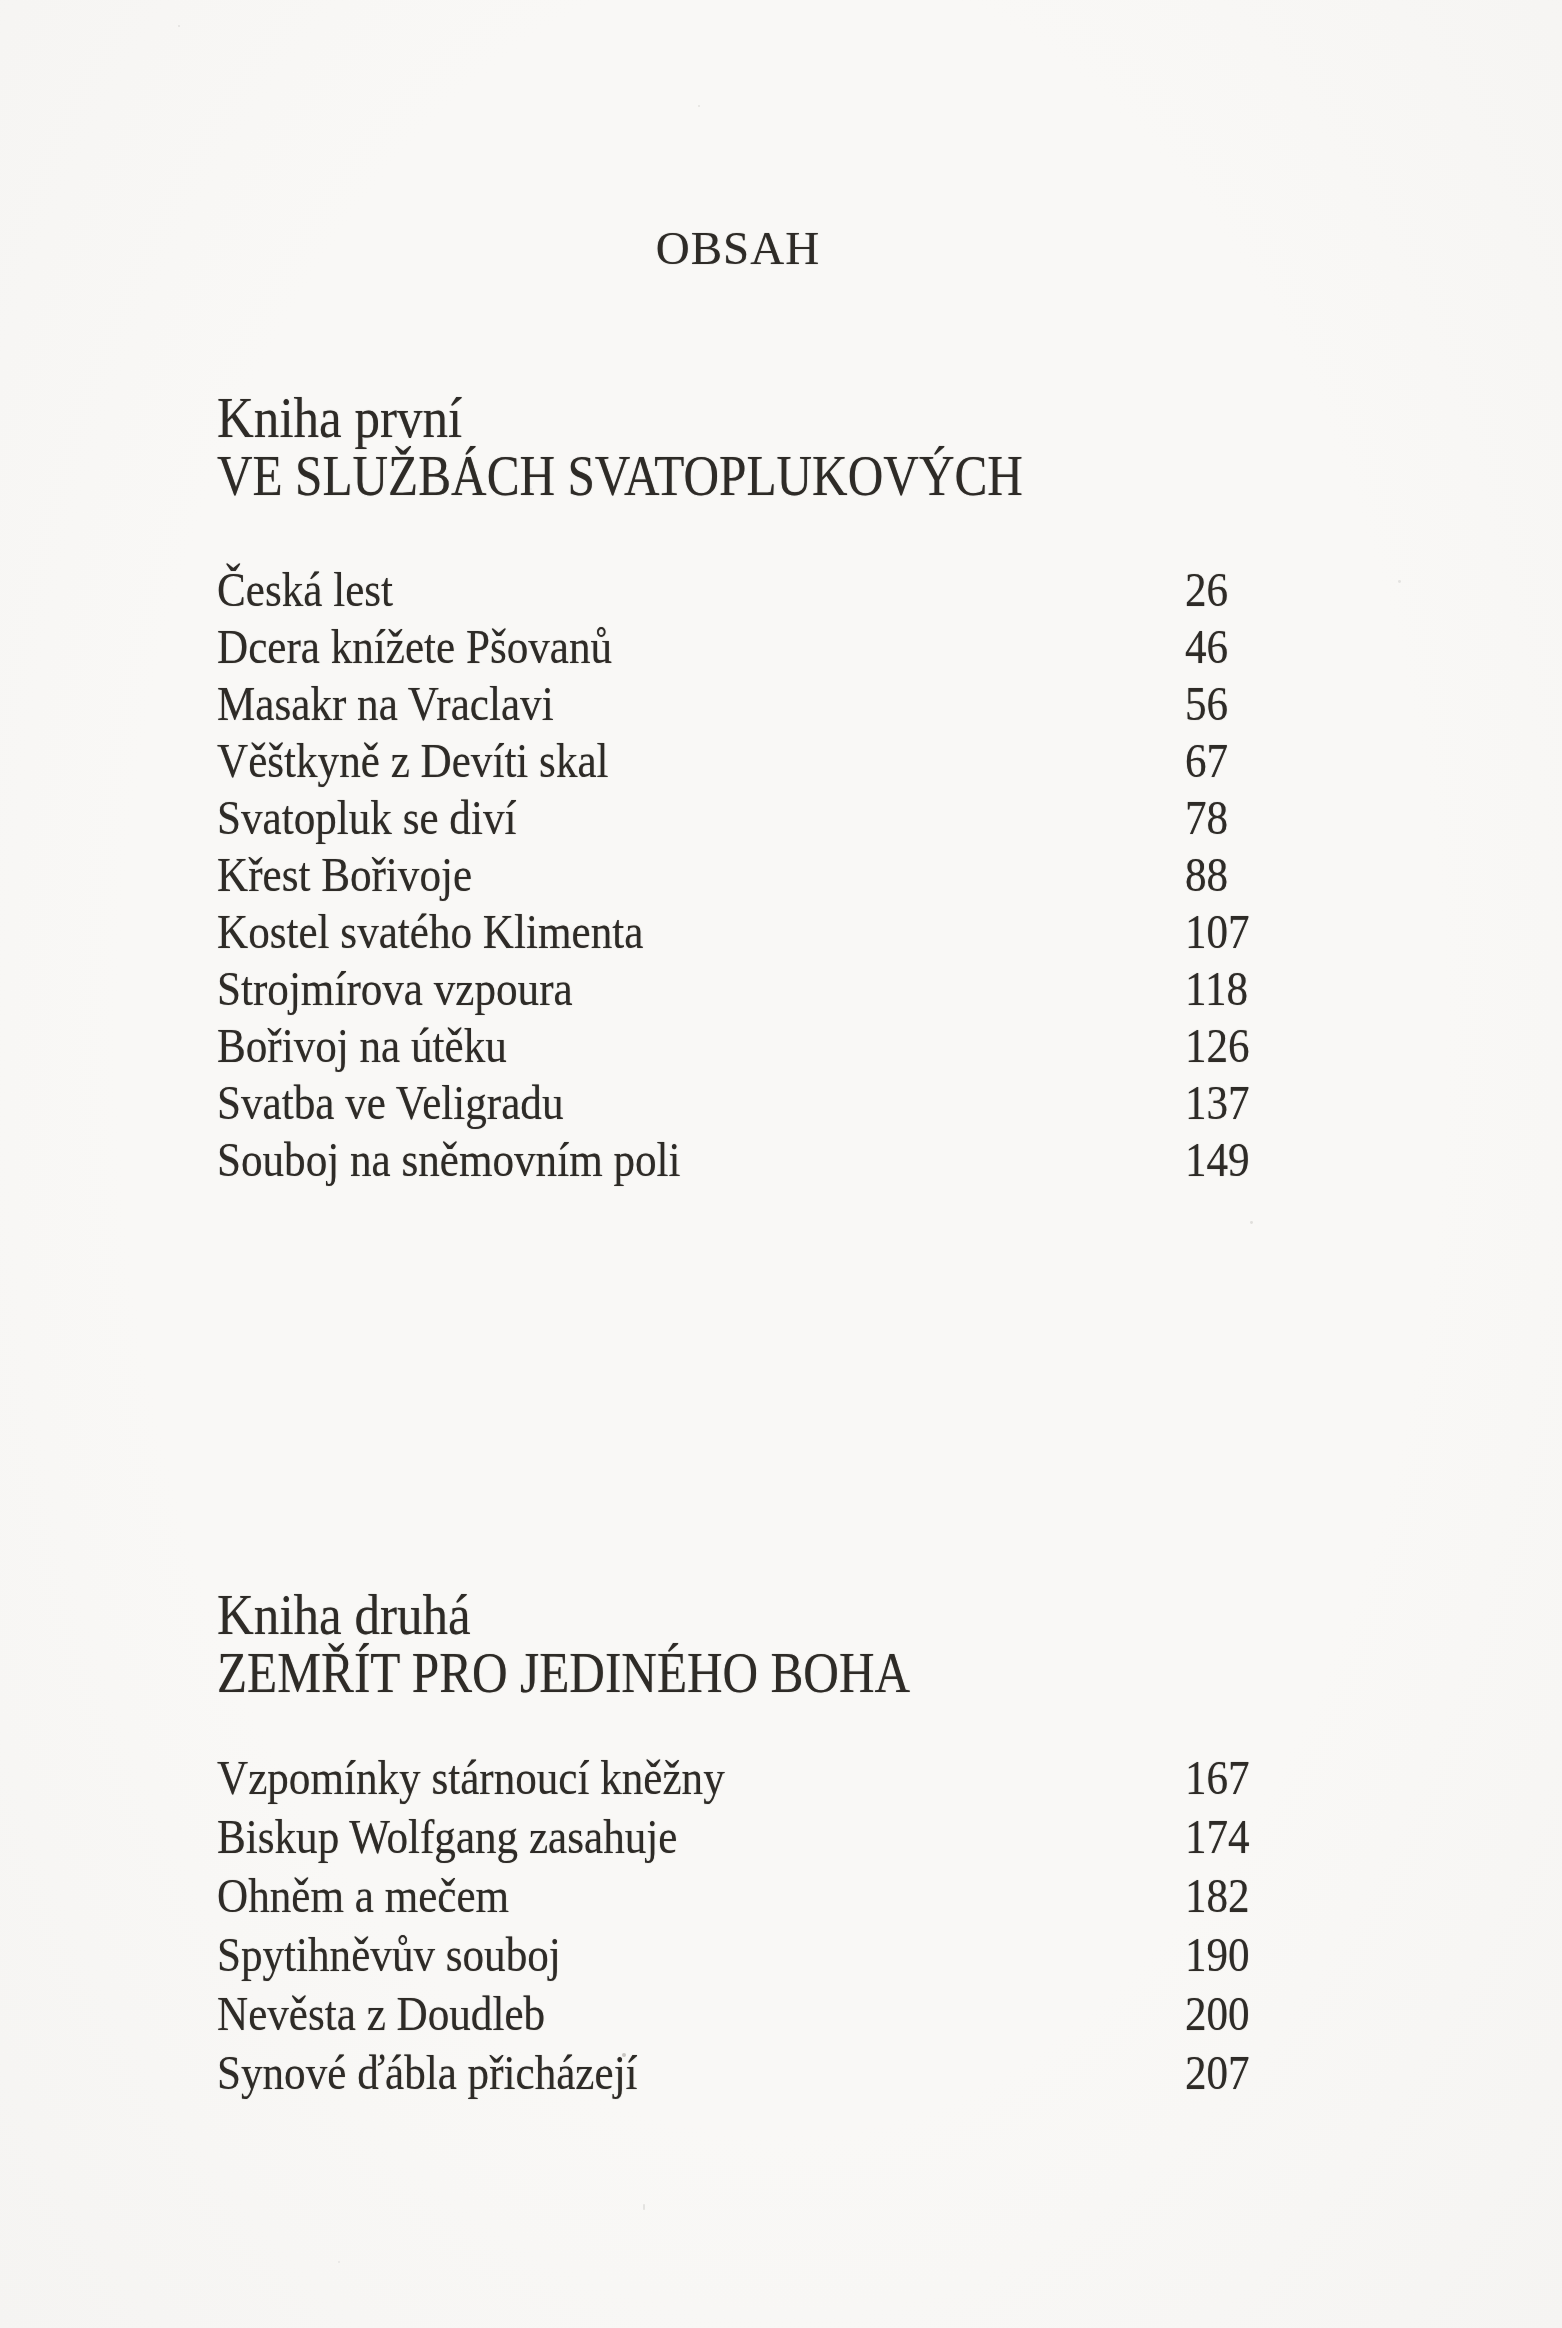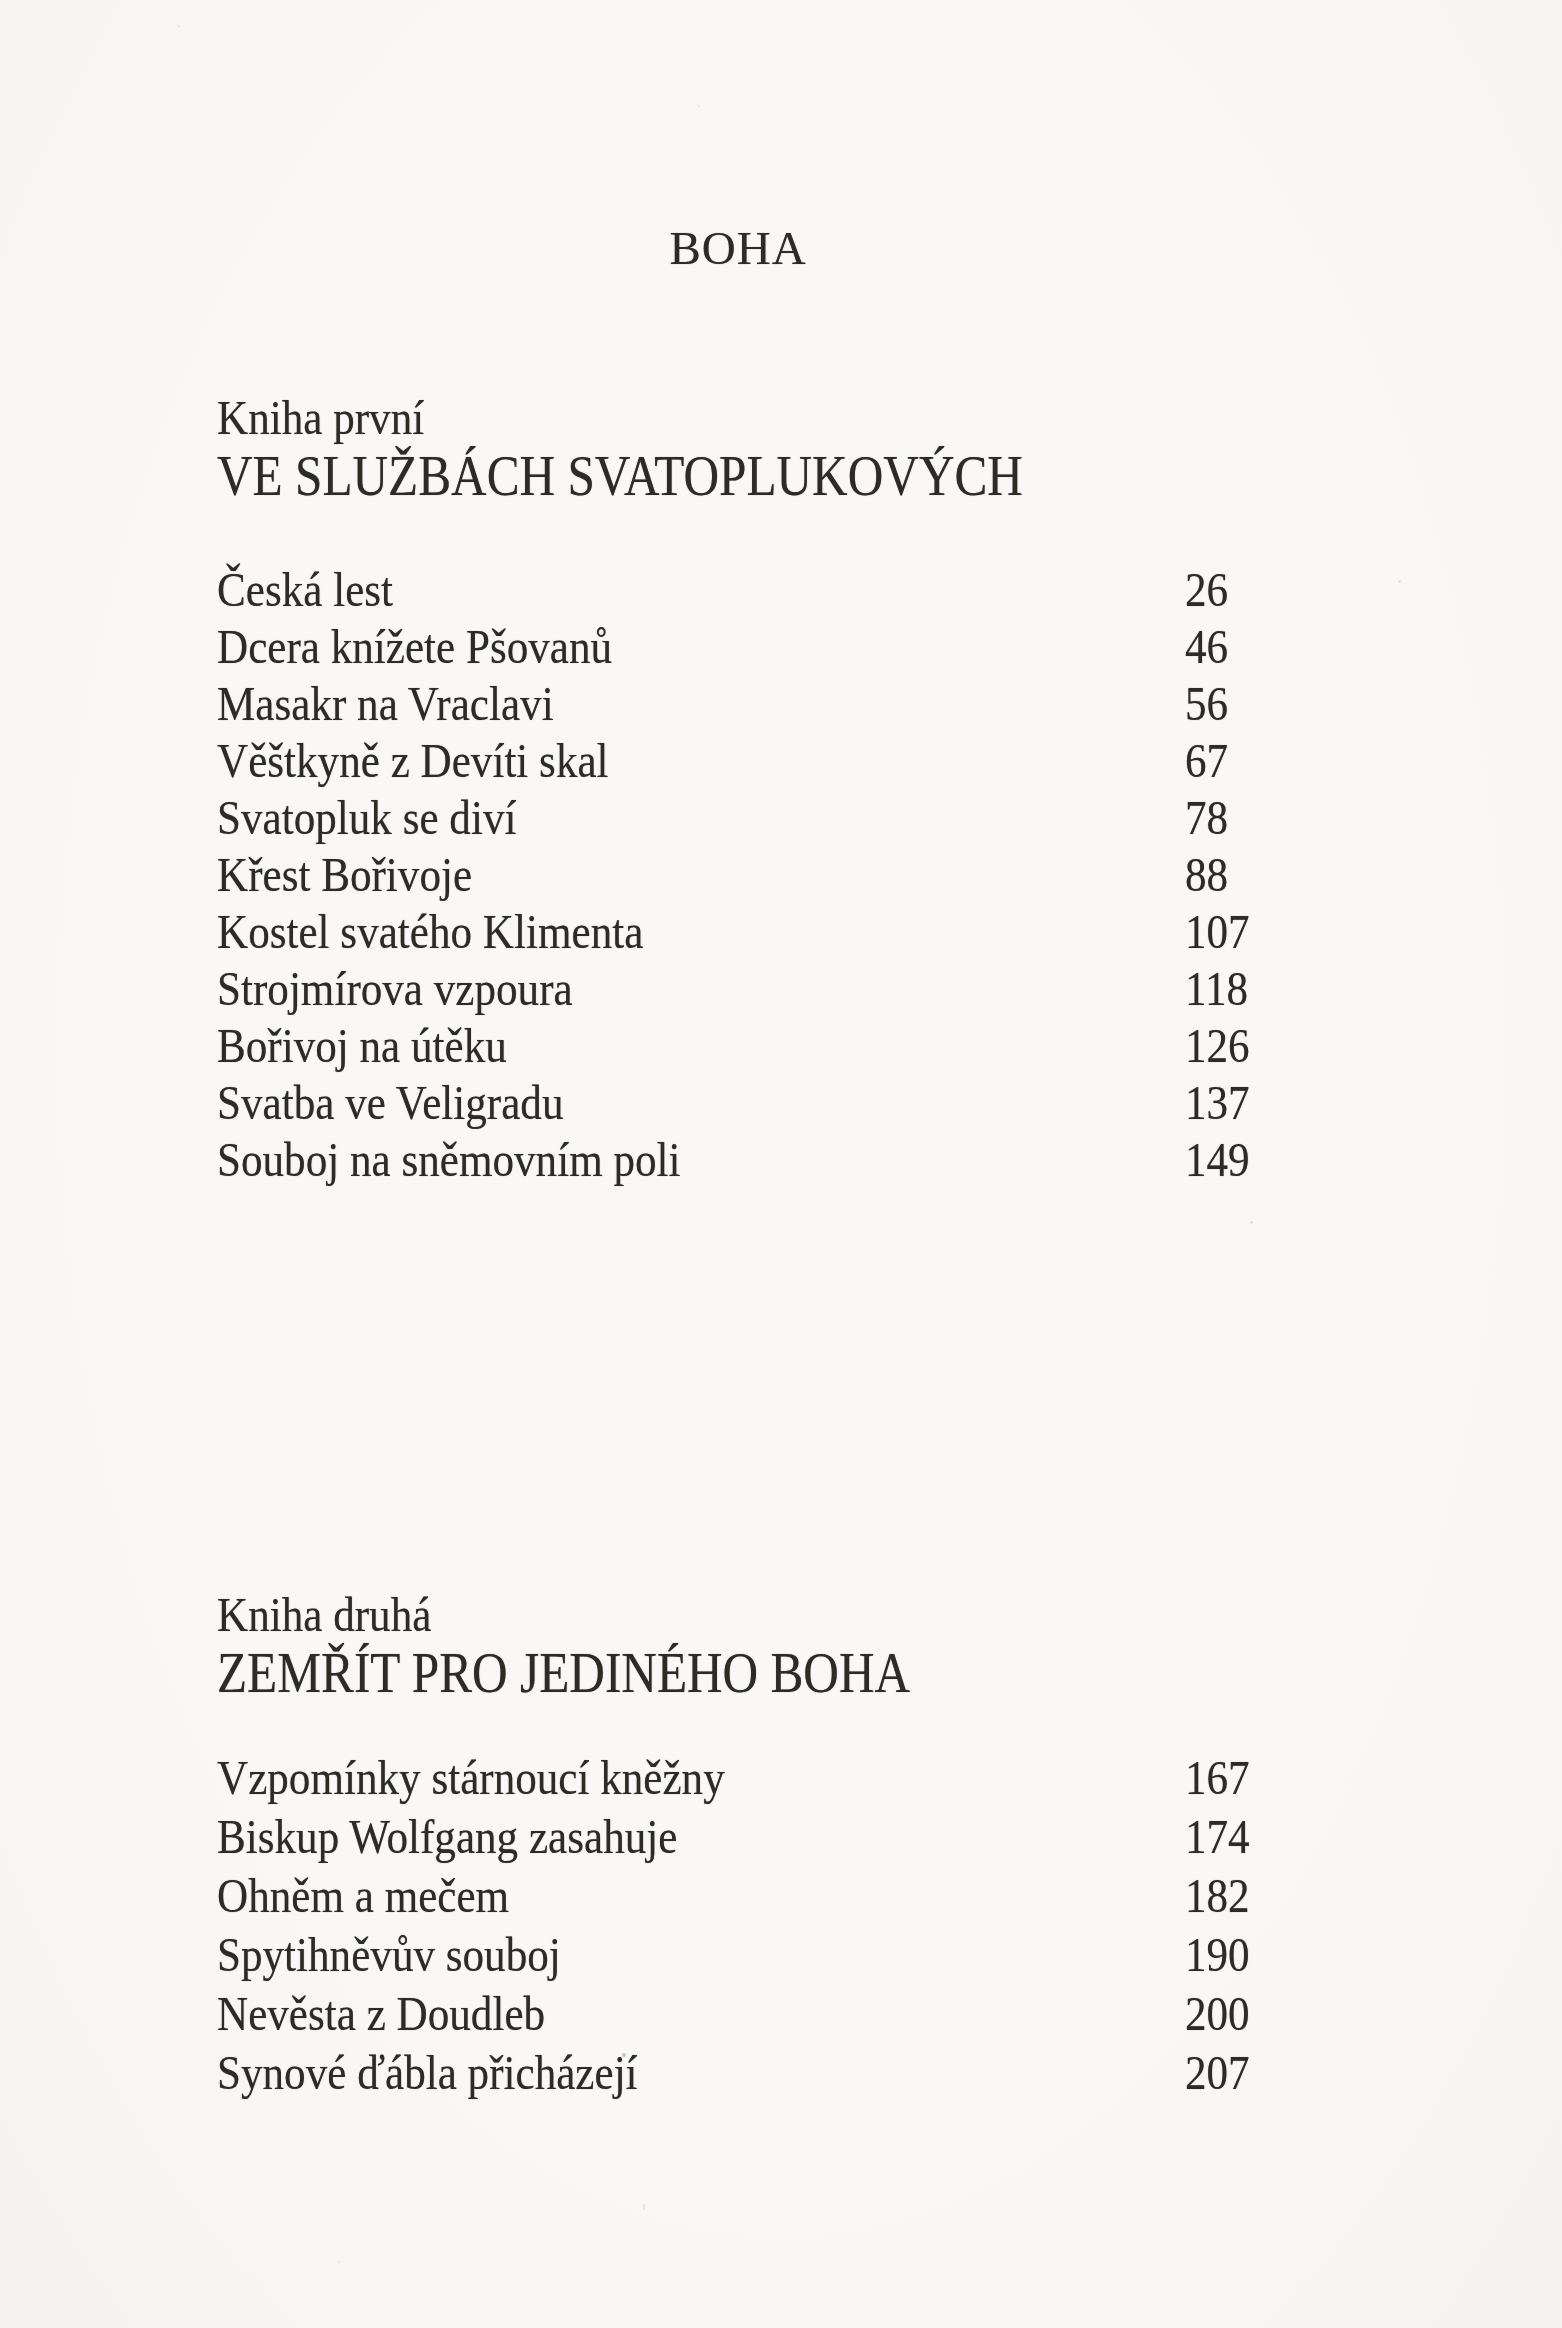--- a/index.html
+++ b/index.html
@@ -25,21 +25,21 @@
     padding-right:86px;
   }
   .contents-title{
     font-size:47px;line-height:55px;letter-spacing:1px;
   }
   
   .section-heading{
     position:absolute;left:217px;
   }
   .book-label{
-    font-size:49px;line-height:59px;
+    font-size:58px;line-height:59px;
   }
   .book-title{
     font-size:56px;line-height:59px;
   }
   .book-label .scale, .book-title .scale, .toc-title, .toc-page{
     display:inline-block;
     transform:scaleX(0.88);
     transform-origin:0 50%;
   }
   #heading-book-1{top:388px;}
@@ -66,21 +66,21 @@
     background:#55504a;
     pointer-events:none;
   }
 </style>
 </head>
 <body>
 
 <div class="page">
 
   <div class="title-wrap">
-    <span class="contents-title scan-text">BOHA</span>
+    <span class="contents-title scan-text">OBSAH</span>
   </div>
 
   <div class="section-heading" id="heading-book-1">
     <div class="book-label scan-text">
       <span class="scale">Kniha první</span>
     </div>
     <div class="book-title scan-text">
       <span class="scale">VE SLUŽBÁCH SVATOPLUKOVÝCH</span>
     </div>
   </div>

